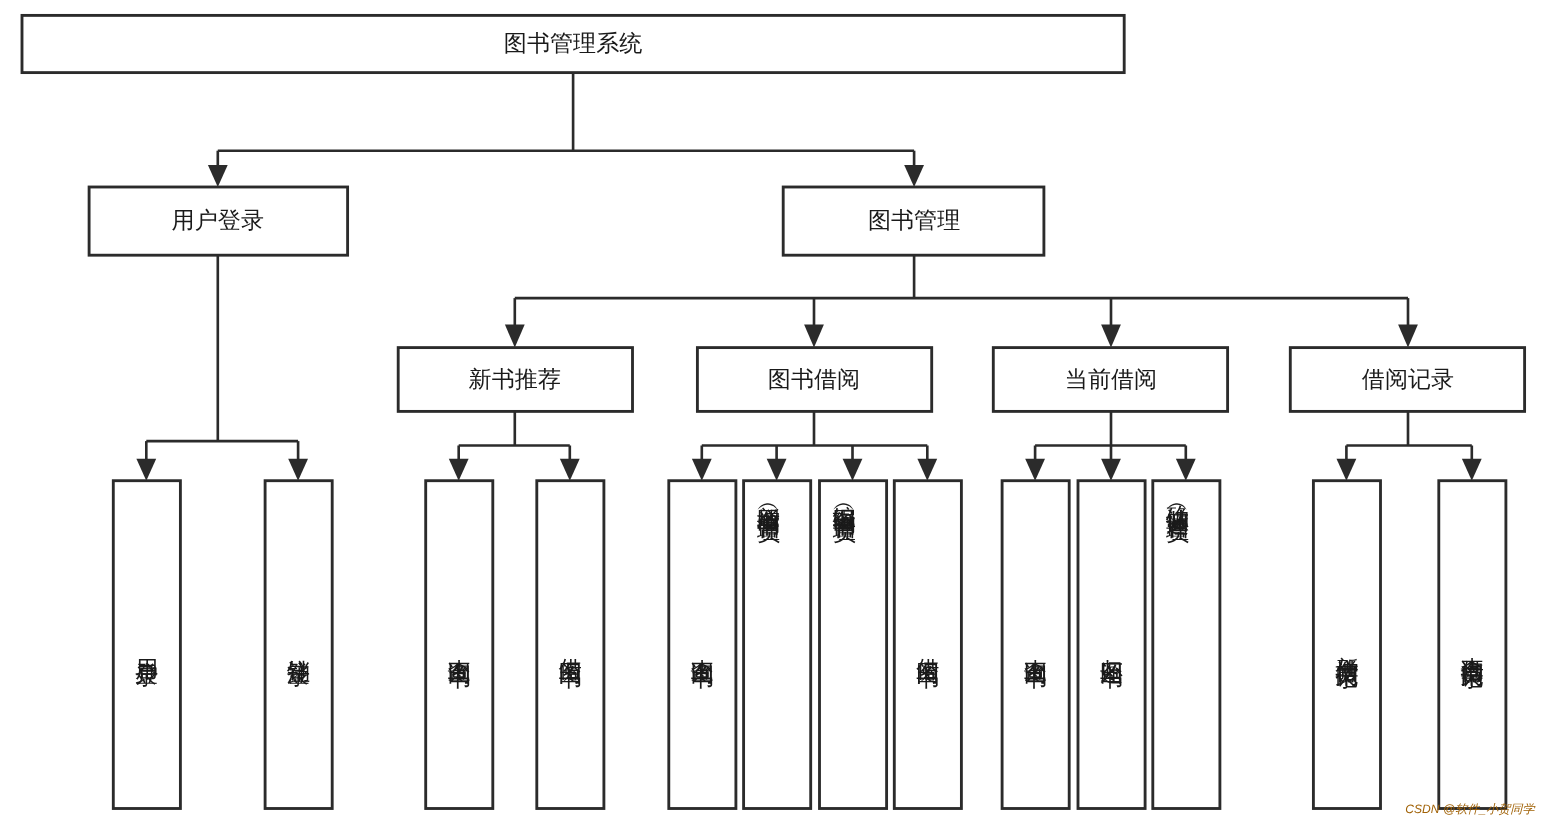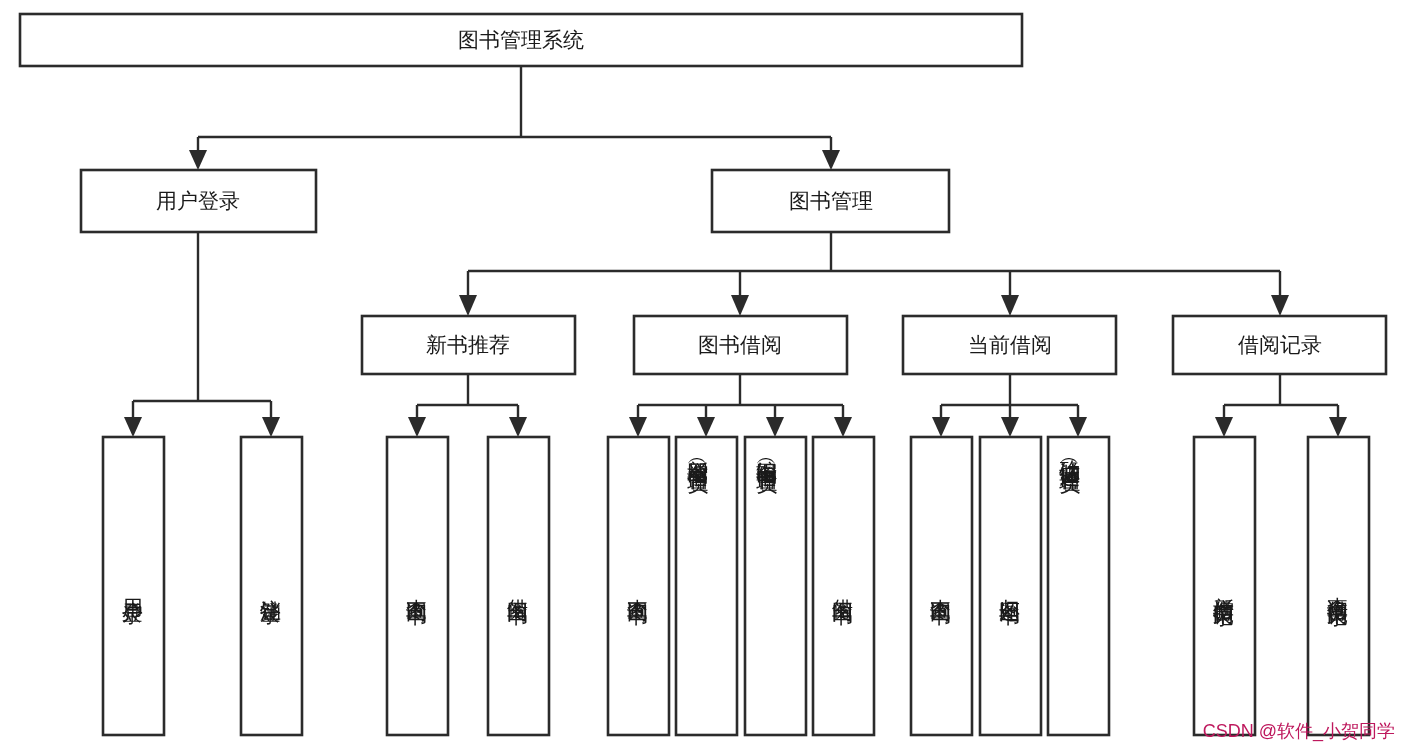--- a/index.html
+++ b/index.html
@@ -46,24 +46,25 @@
   }
   .arrow-head {
     fill: #2b2b2b;
     stroke: none;
   }
   .watermark {
     position: absolute;
     right: 10px;
     bottom: 4px;
     font-family: "Liberation Sans", "DejaVu Sans", sans-serif;
-    font-size: 18px;
-    color: #be185d;
+    font-size: 11px;
+    color: #a16207;
     white-space: nowrap;
     user-select: none;
+    font-style: italic;
   }
 </style>
 </head>
 <body>
 
 <svg id="diagram" viewBox="0 0 1405 747" xmlns="http://www.w3.org/2000/svg">
 
   <defs>
     <marker id="arrow" viewBox="0 0 12 12" refX="6" refY="10" markerWidth="10" markerHeight="10" orient="auto-start-reverse">
       <path d="M 1 0 L 11 0 L 6 11 z" class="arrow-head"></path>

